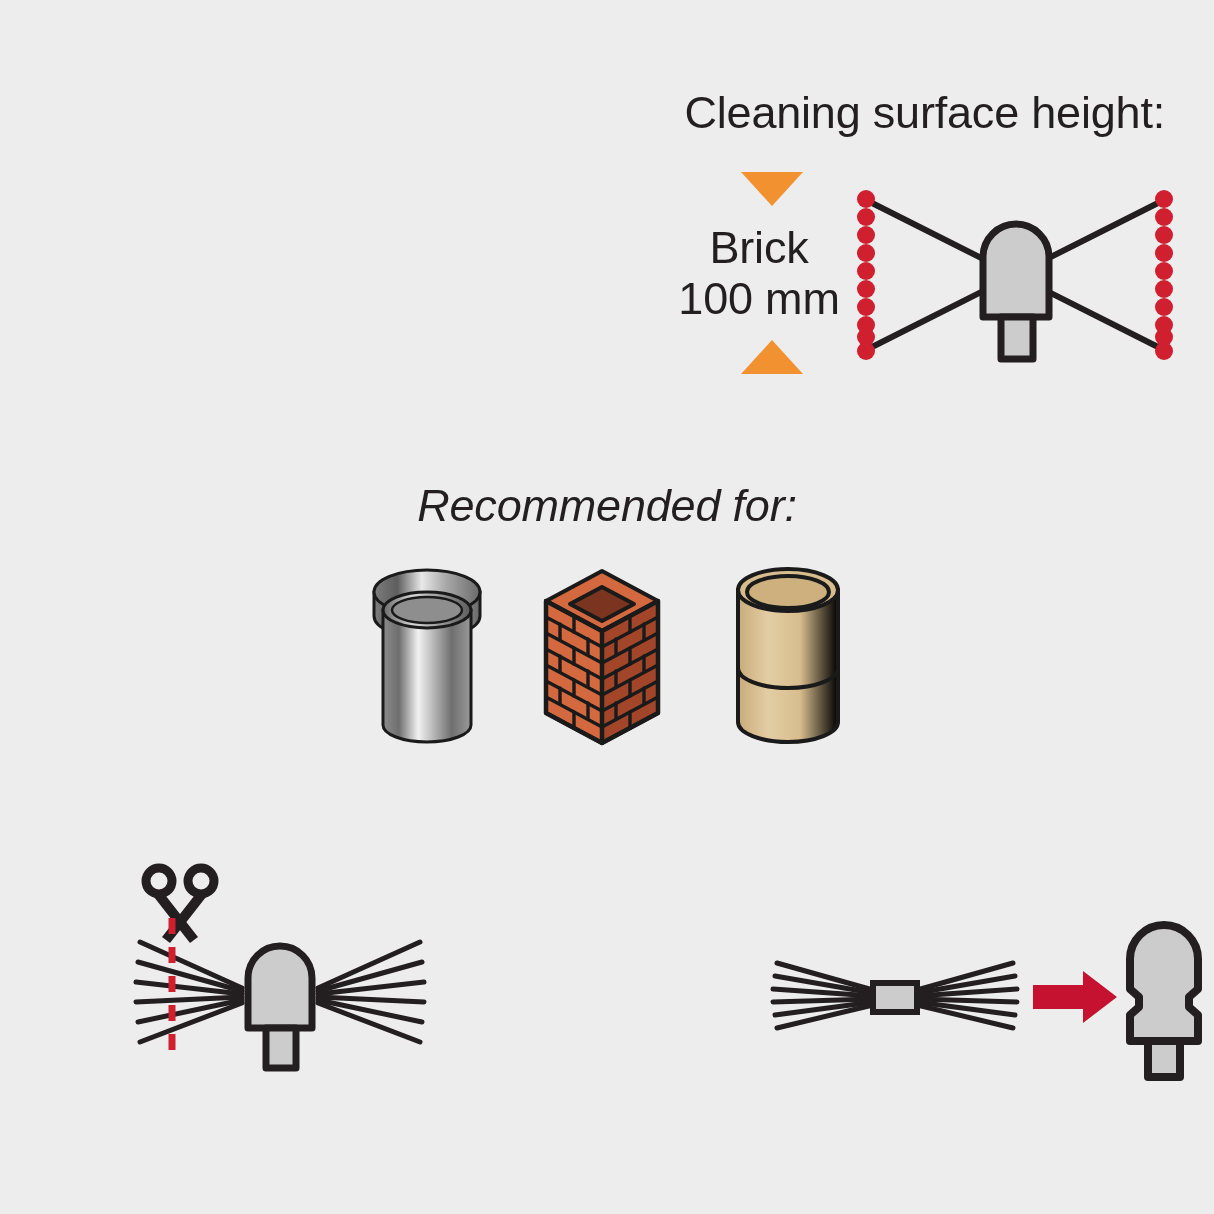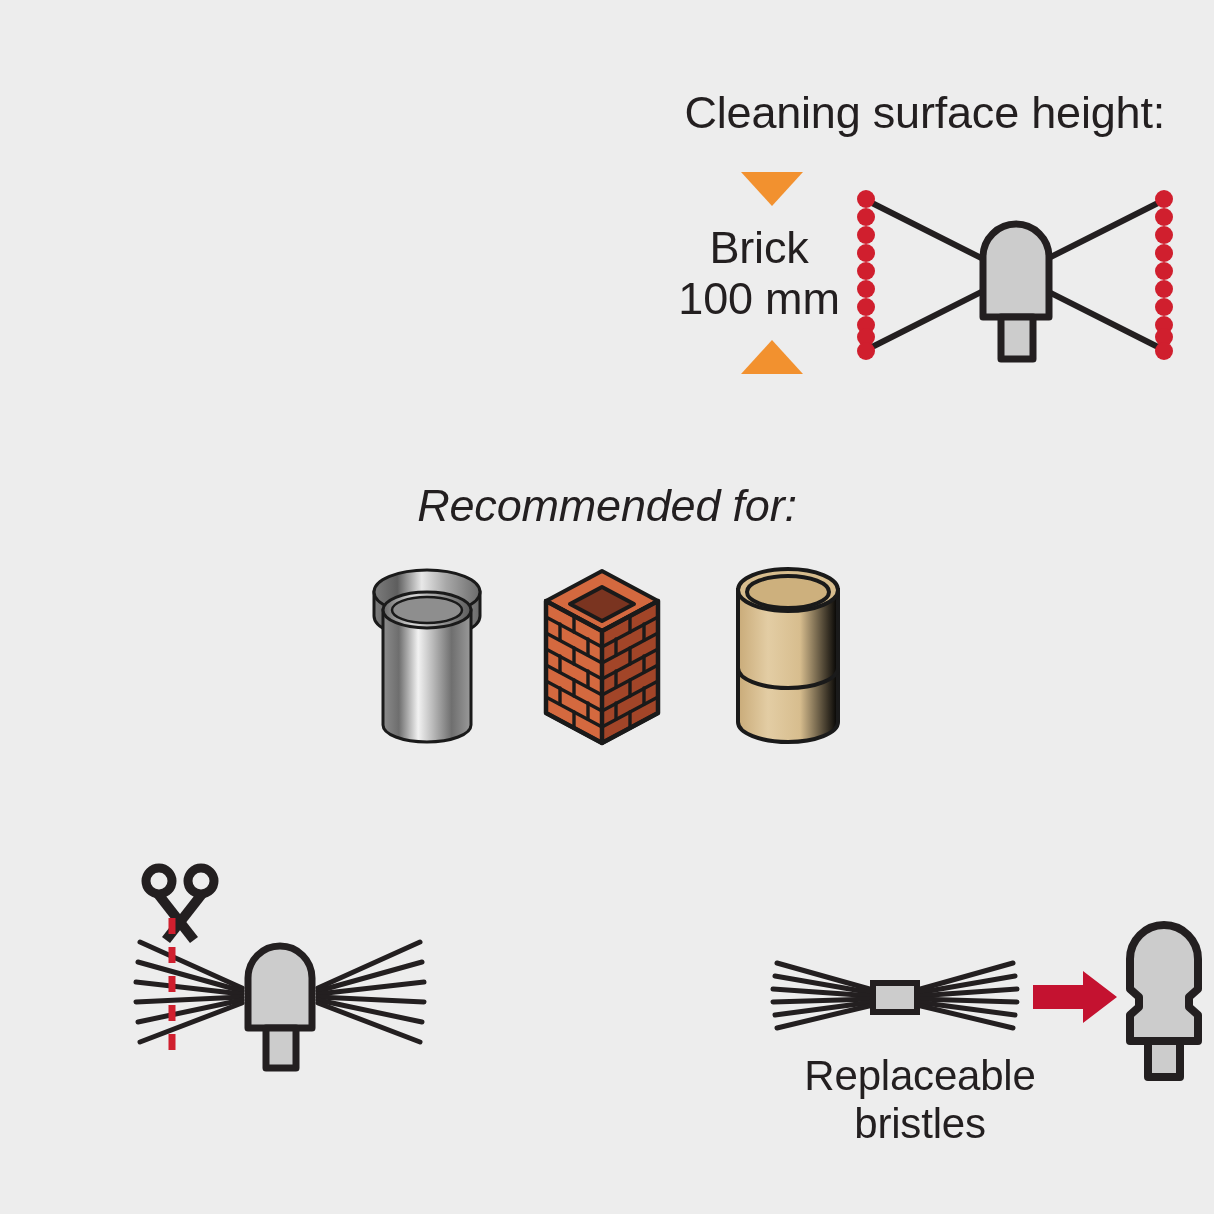--- a/index.html
+++ b/index.html
@@ -305,17 +305,15 @@
       <g>
         <polygon points="268,40 318,40 318,26 352,52 318,78 318,64 268,64" fill="#c41230"></polygon>
       </g>
 
       <g>
         <path d="M365 14 A34 34 0 0 1 433 14 L433 44 L424 52 L424 62 L433 70 L433 96 L365 96 L365 70 L374 62 L374 52 L365 44 Z" fill="#cccccc" stroke="#231f20" stroke-width="8" stroke-linejoin="round"></path>
         <rect x="383" y="96" width="32" height="36" fill="#cccccc" stroke="#231f20" stroke-width="8" stroke-linejoin="round"></rect>
       </g>
     </svg>
 
-    <div class="txt t-replace" style="left:75px;top:212px;"><span>Replaceable</span>
-<span>bristles</span></div>
   </div>
 
 </div>
 
 </body></html>

